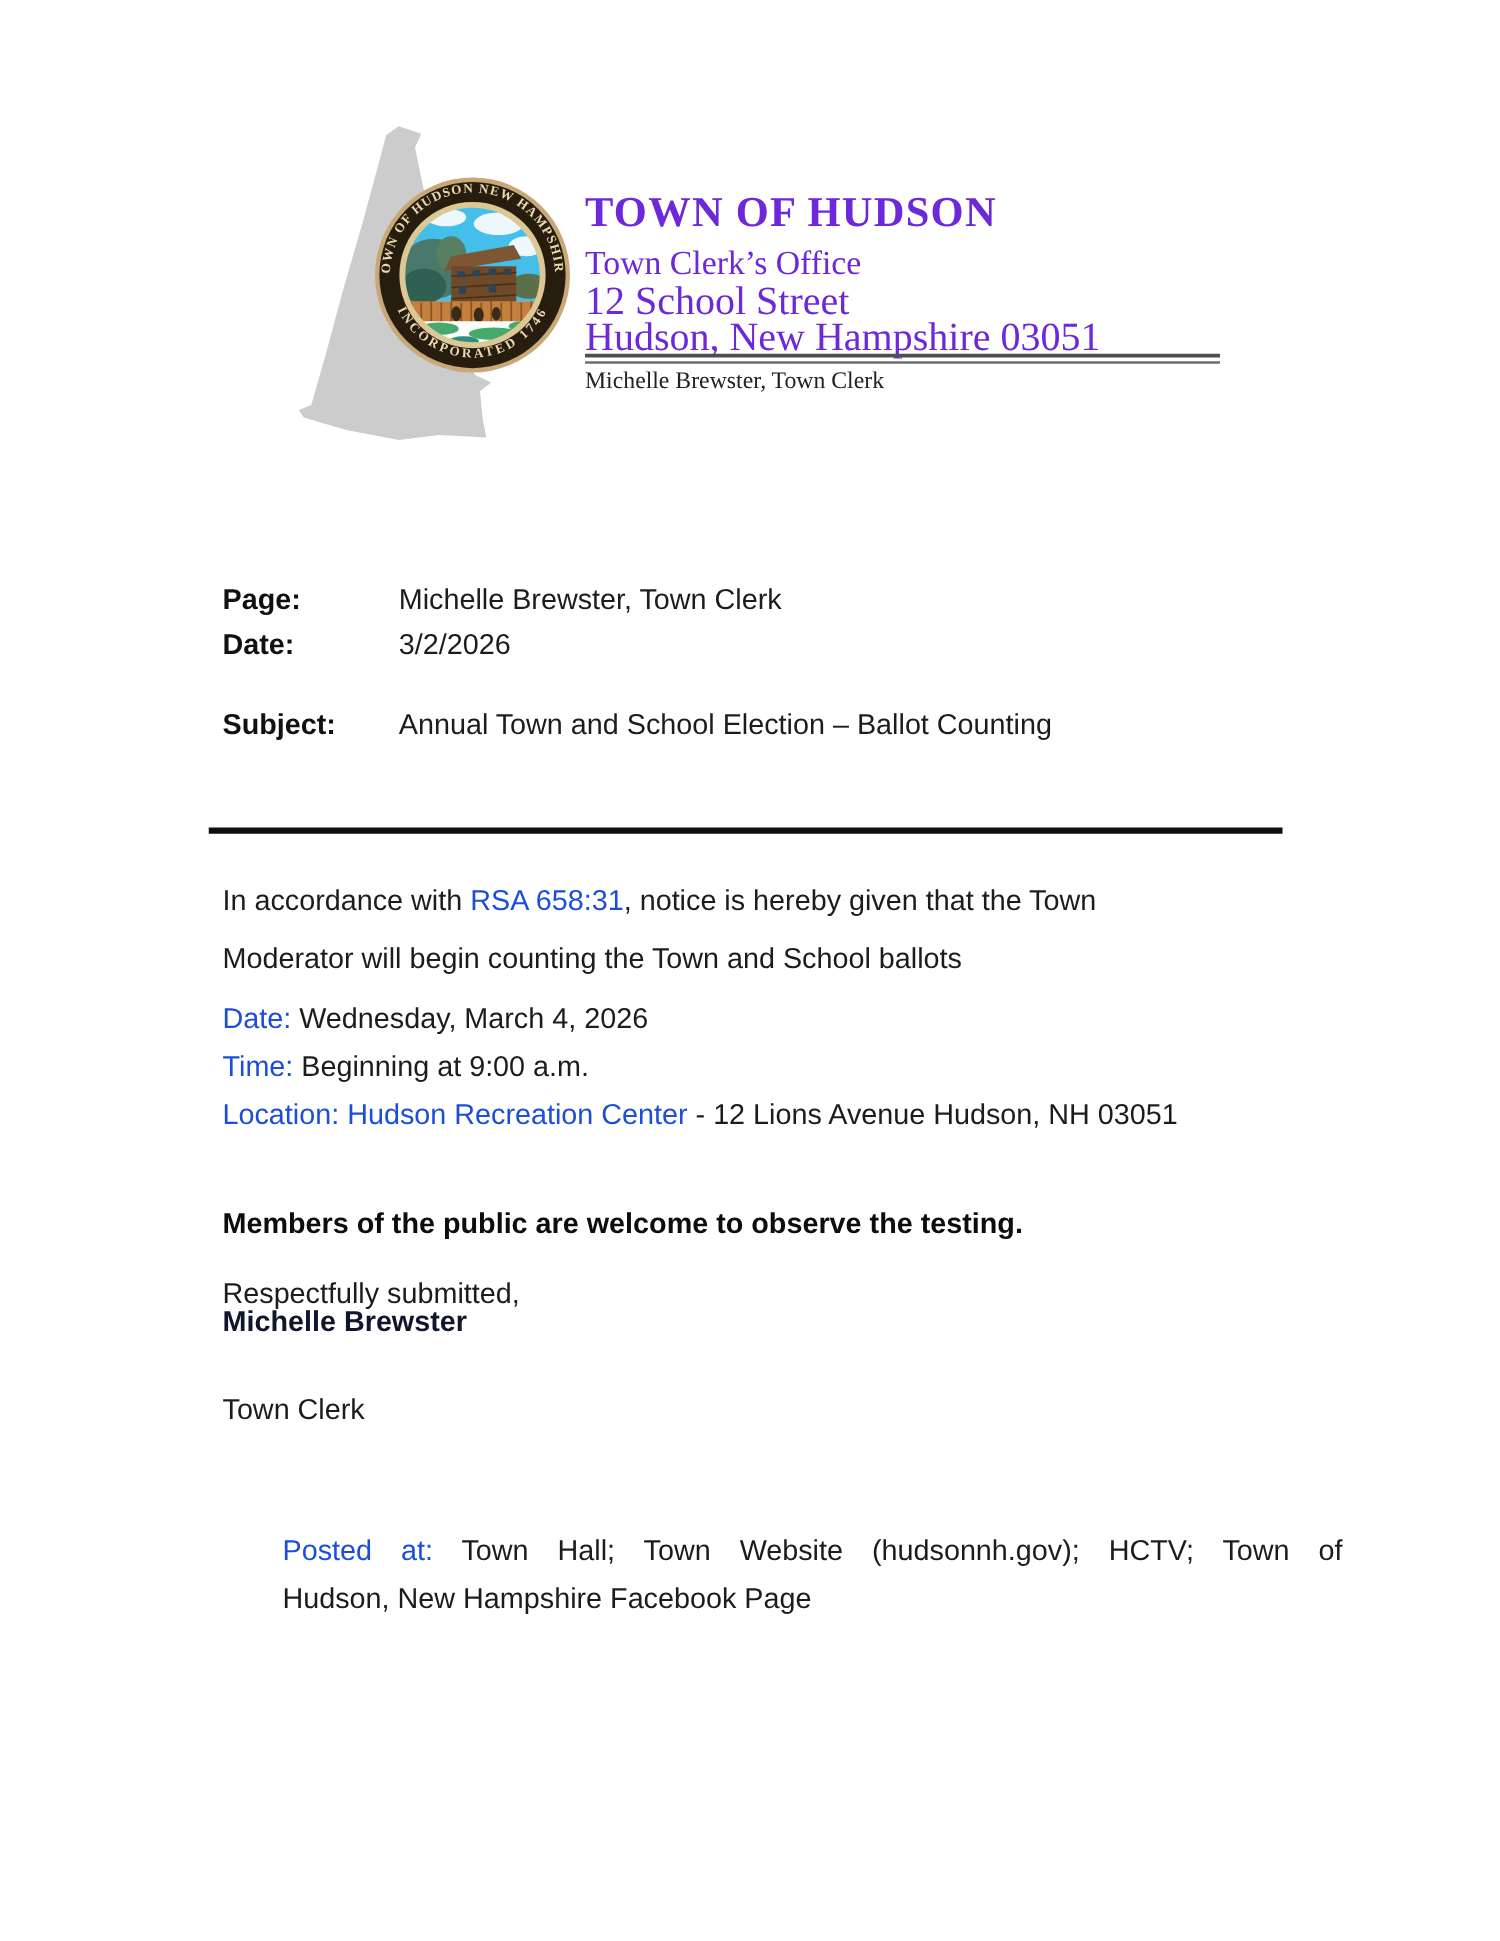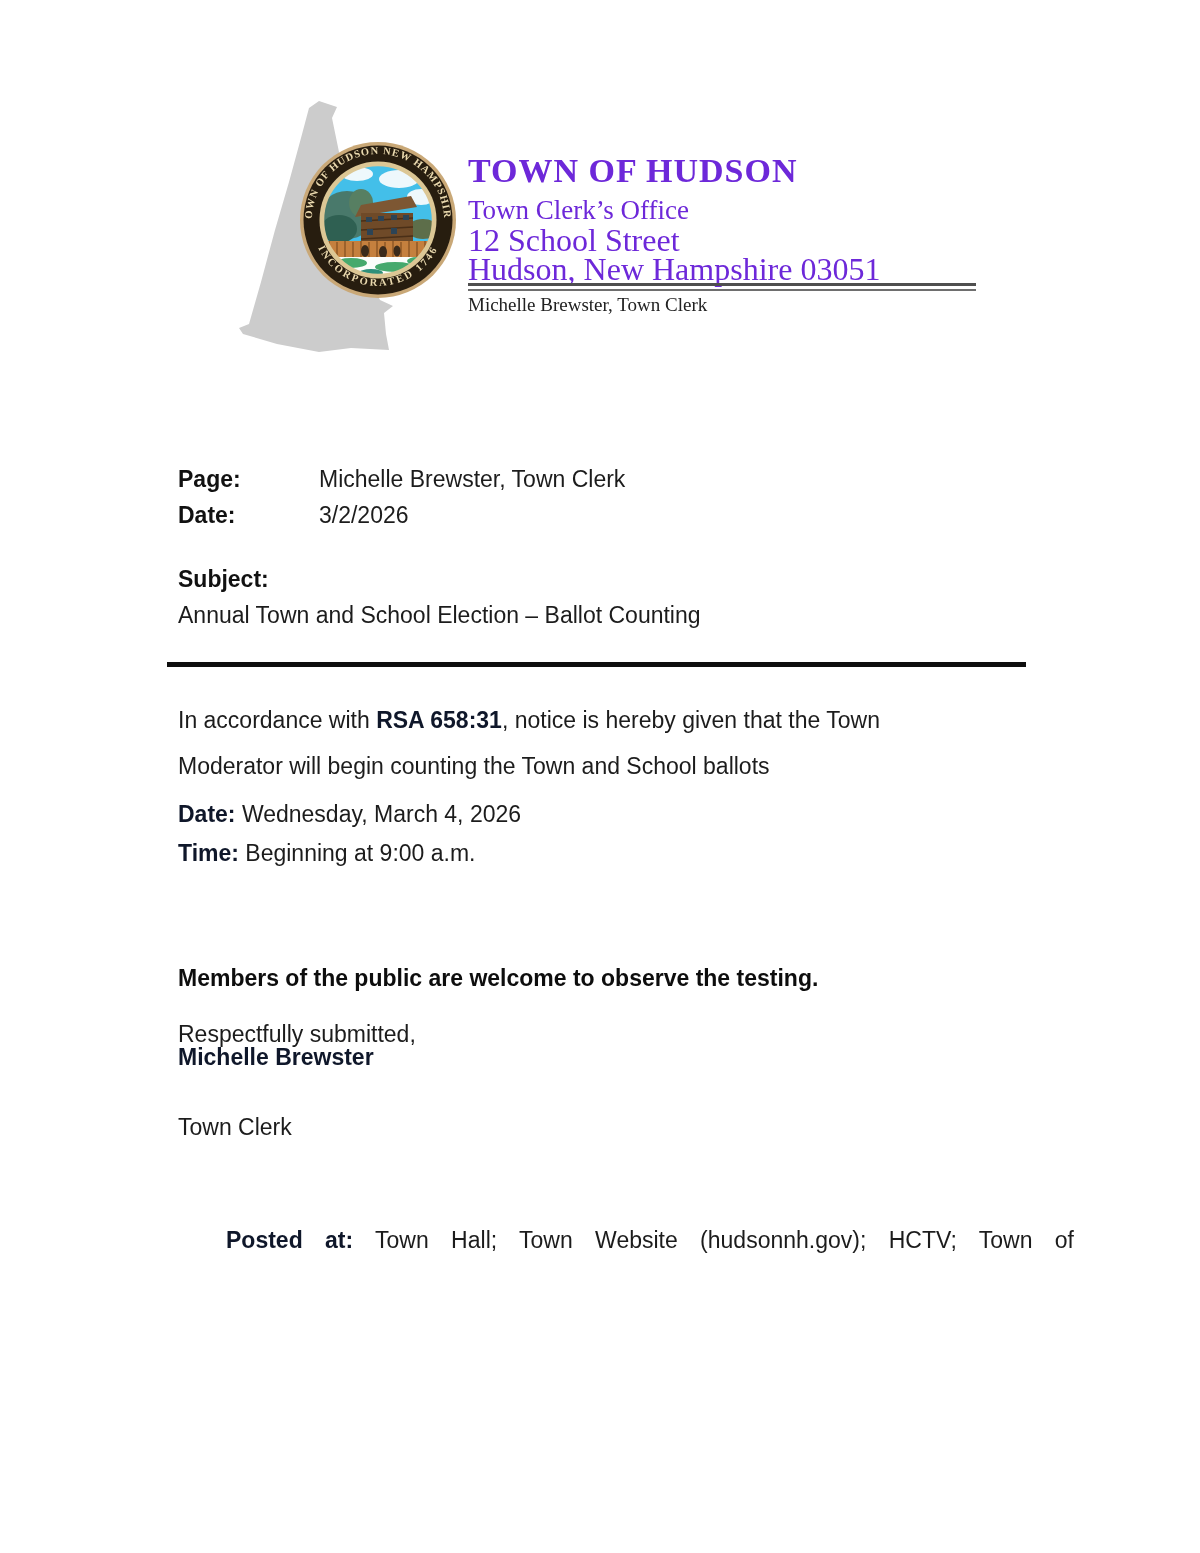--- a/index.html
+++ b/index.html
@@ -26,33 +26,33 @@
     border-top:3px solid #4f4f4f; border-bottom:2px solid #6e6e6e;
   }
   .head-contact {
     position:absolute; left:468px; top:293px; width:540px;
     font-family:"Liberation Serif", serif; font-size:19px; line-height:24px; color:#222;
   }
   
   .memo { position:absolute; left:178px; top:462px; width:848px; font-size:23px; }
   .memo-row { display:flex; line-height:35.5px; }
   .memo-label { width:141px; font-weight:bold; color:#111; flex:none; }
-  .memo-subject { margin-top:29px;flex-direction:column; }
+  .memo-subject { margin-top:29px; }
   .rule-heavy { position:absolute; left:167px; top:662px; width:859px; height:5px; background:#0e0e0e; }
   
   .blk { position:absolute; left:178px; width:848px; font-size:23px; }
   .notice { top:698px; line-height:45.5px; }
   .event  { top:795px; line-height:38.5px; }
   .public-note { top:965px; font-weight:bold; color:#0d0d0d; }
   .closing  { top:1021px; }
   .sig-name { top:1044px; font-weight:bold; color:#0f172a; }
   .sig-title{ top:1114px; }
   .posted   { top:1221px; line-height:38px;margin-left:48px; }
   .posted-line1 { text-align:justify; text-align-last:justify; }
-  b, .bold { font-weight:bold; color:#0f172a; }
+  b, .bold { font-weight:normal; color:#1d4ed8; }
   .seal text {
     font-family:"Liberation Serif", serif; font-weight:bold;
     fill:#ead9ae;
   }
 </style>
 </head>
 <body>
 
 <svg class="nh-shape" width="170" height="258" viewBox="0 0 170 258">
   <polygon fill="#cccccc" points="86,3 104,9 99,20 106,54 116,98 126,142 136,180 147,202 160,208 151,215 153,236 156,252 118,250 86,254 44,246 10,236 6,230 16,226 28,184 42,132 56,84 68,40 76,10"></polygon>
@@ -157,25 +157,29 @@
   <span>Moderator will begin counting the Town and School ballots</span>
 </div>
 
 <div class="blk event">
   <div>
     <b>Date:</b><span> Wednesday, March 4, 2026</span>
   </div>
   <div>
     <b>Time:</b><span> Beginning at 9:00 a.m.</span>
   </div>
+  <div>
+    <b>Location: Hudson Recreation Center</b><span> - 12 Lions Avenue Hudson, NH 03051</span>
+  </div>
 </div>
 
 <div class="blk public-note">Members of the public are welcome to observe the testing.</div>
 
 <div class="blk closing">Respectfully submitted,</div>
 <div class="blk sig-name">Michelle Brewster</div>
 <div class="blk sig-title">Town Clerk</div>
 
 <div class="blk posted">
   <div class="posted-line1">
     <b>Posted at:</b><span> Town Hall; Town Website (hudsonnh.gov); HCTV; Town of</span>
   </div>
+  <div>Hudson, New Hampshire Facebook Page</div>
 </div>
 
 </body></html>

